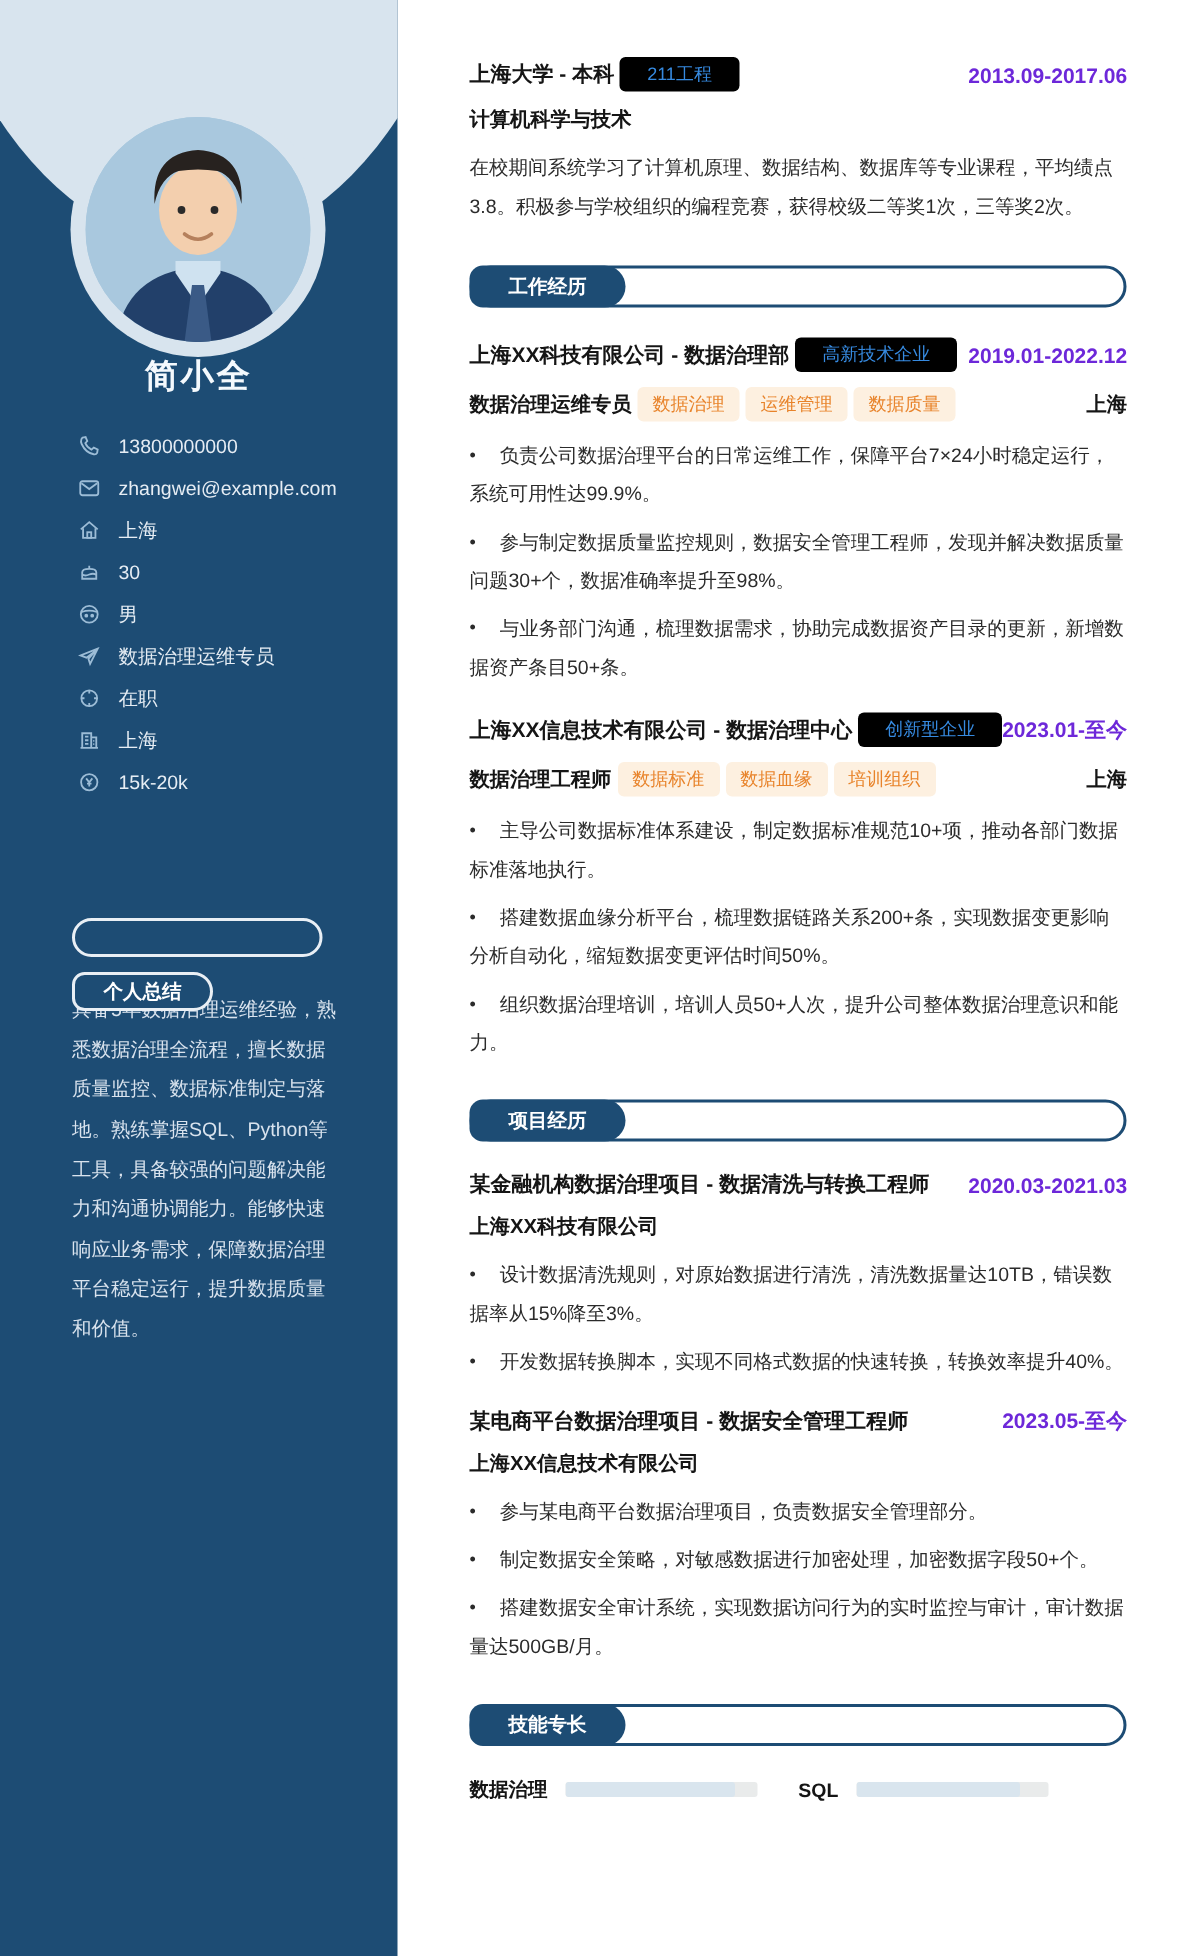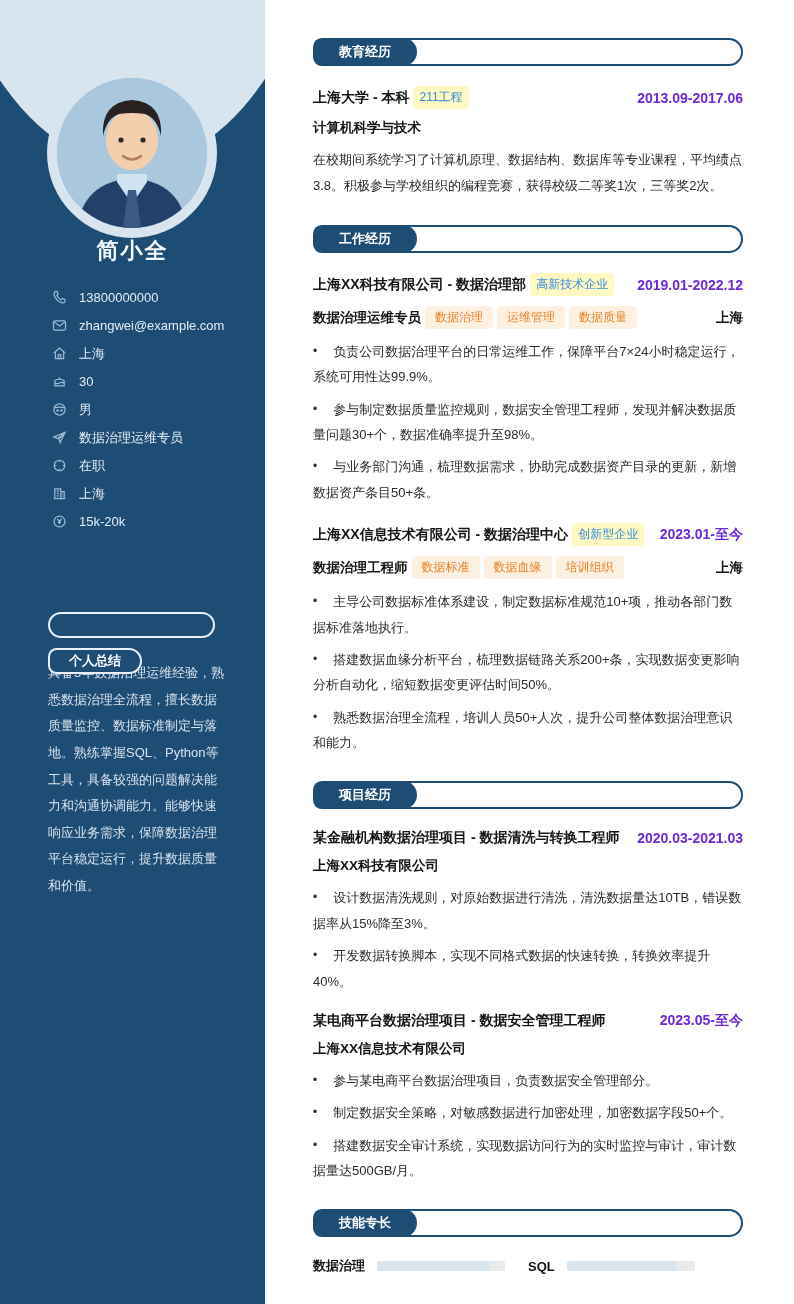--- a/index.html
+++ b/index.html
@@ -28,21 +28,21 @@
   
   .main { flex:1; padding:38px 51px 0 48px; }
   .sec-head { position:relative; height:28px; border:2px solid #1d4c74; border-radius:15px; background:#fff; margin-bottom:20px; }
   .sec-badge { position:absolute; left:-2px; top:-2px; height:28px; background:#1d4c74; border-radius:14px 22px 22px 14px; color:#fff; font-size:13px; font-weight:bold; display:flex; align-items:center; padding:0 26px; white-space:nowrap; }
 
   .row { display:flex; align-items:center; justify-content:space-between; margin-bottom:10px; }
   .row-left { display:flex; align-items:center; gap:4px; min-width:0; }
   .etitle { font-size:14px; font-weight:bold; color:#151515; white-space:nowrap; }
   .edate { font-size:14px; font-weight:bold; color:#6d28d9; white-space:nowrap; }
   .eloc { font-size:13.5px; font-weight:bold; color:#151515; }
-  .tag-blue { background:#fef9c3; color:#368ae0; font-size:12px; padding:3px 6px; border-radius:4px; white-space:nowrap; }
+  .tag-blue { background:#000000; color:#368ae0; font-size:12px; padding:3px 18px; border-radius:4px; white-space:nowrap; }
   .tag-orange { background:#fdf0e0; color:#e8832a; font-size:12px; padding:3px 10px; border-radius:4px; white-space:nowrap; }
   .subrow { margin-top:2px; }
   .subtitle { font-size:13.5px; font-weight:bold; color:#151515; white-space:nowrap; }
   .para { font-size:13px; color:#2b2b2b; line-height:2.0; margin-bottom:6px; }
   .bullet { font-size:13px; color:#2b2b2b; line-height:1.95; margin-bottom:7px; }
   .bullet::before { content:"•"; font-size:12px; margin-right:16px; position:relative; top:-1px; }
   .entry { margin-bottom:18px; }
   .entry:last-child { margin-bottom:0; }
   .section { margin-bottom:26px; }
 
@@ -171,25 +171,20 @@
           <span>个人总结</span>
         </div>
       </div>
       <div class="sum-text">具备5年数据治理运维经验，熟悉数据治理全流程，擅长数据质量监控、数据标准制定与落地。熟练掌握SQL、Python等工具，具备较强的问题解决能力和沟通协调能力。能够快速响应业务需求，保障数据治理平台稳定运行，提升数据质量和价值。</div>
     </div>
   </aside>
 
   <main class="main">
 
     <section class="section">
-      <div class="sec-head">
-        <div class="sec-badge">
-          <span>教育经历</span>
-        </div>
-      </div>
       <div class="entry">
         <div class="row">
           <div class="row-left">
             <span class="etitle">上海大学 - 本科</span>
             <span class="tag-blue">211工程</span>
           </div>
           <span class="edate">2013.09-2017.06</span>
         </div>
         <div class="row subrow">
           <span class="subtitle">计算机科学与技术</span>
@@ -239,21 +234,21 @@
           <div class="row-left">
             <span class="subtitle">数据治理工程师</span>
             <span class="tag-orange">数据标准</span>
             <span class="tag-orange">数据血缘</span>
             <span class="tag-orange">培训组织</span>
           </div>
           <span class="eloc">上海</span>
         </div>
         <p class="bullet">主导公司数据标准体系建设，制定数据标准规范10+项，推动各部门数据标准落地执行。</p>
         <p class="bullet">搭建数据血缘分析平台，梳理数据链路关系200+条，实现数据变更影响分析自动化，缩短数据变更评估时间50%。</p>
-        <p class="bullet">熟悉数据治理全流程，培训人员50+人次，提升公司整体数据治理意识和能力。</p>
+        <p class="bullet">组织数据治理培训，培训人员50+人次，提升公司整体数据治理意识和能力。</p>
       </div>
     </section>
 
     <section class="section">
       <div class="sec-head">
         <div class="sec-badge">
           <span>项目经历</span>
         </div>
       </div>
 

